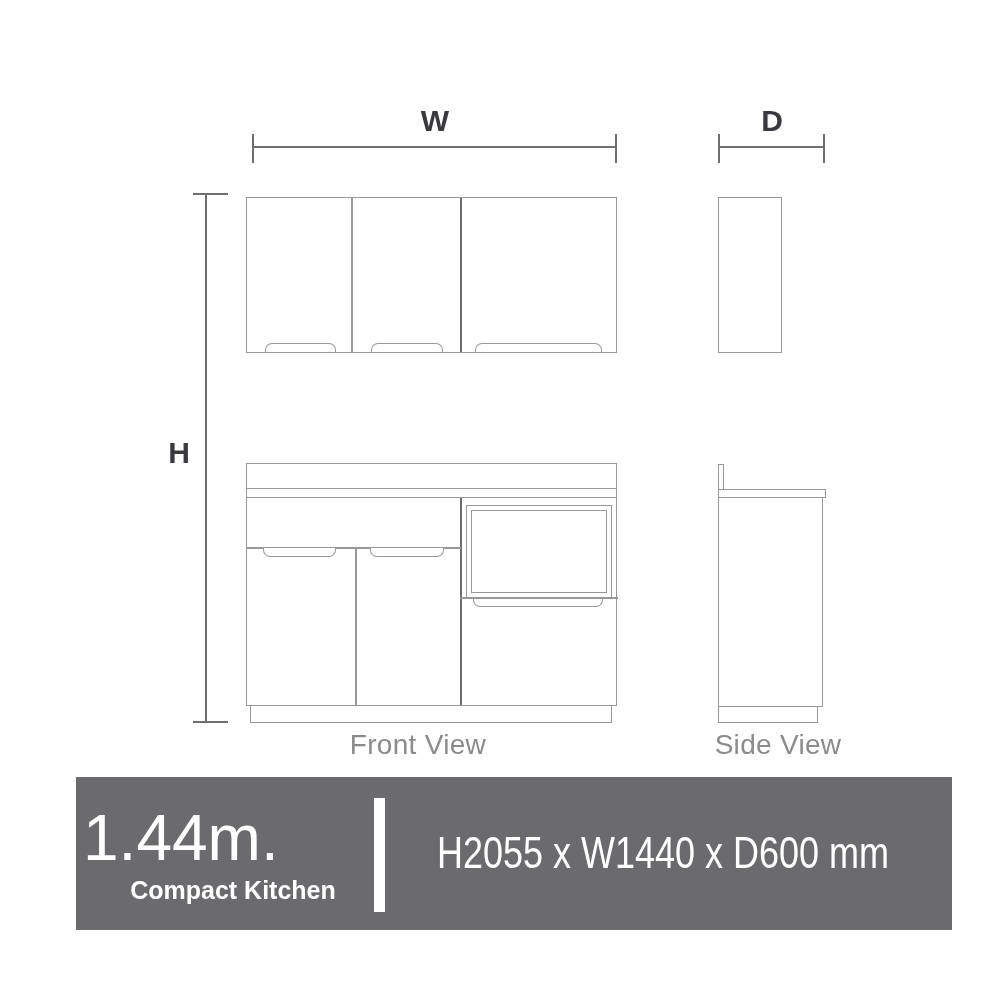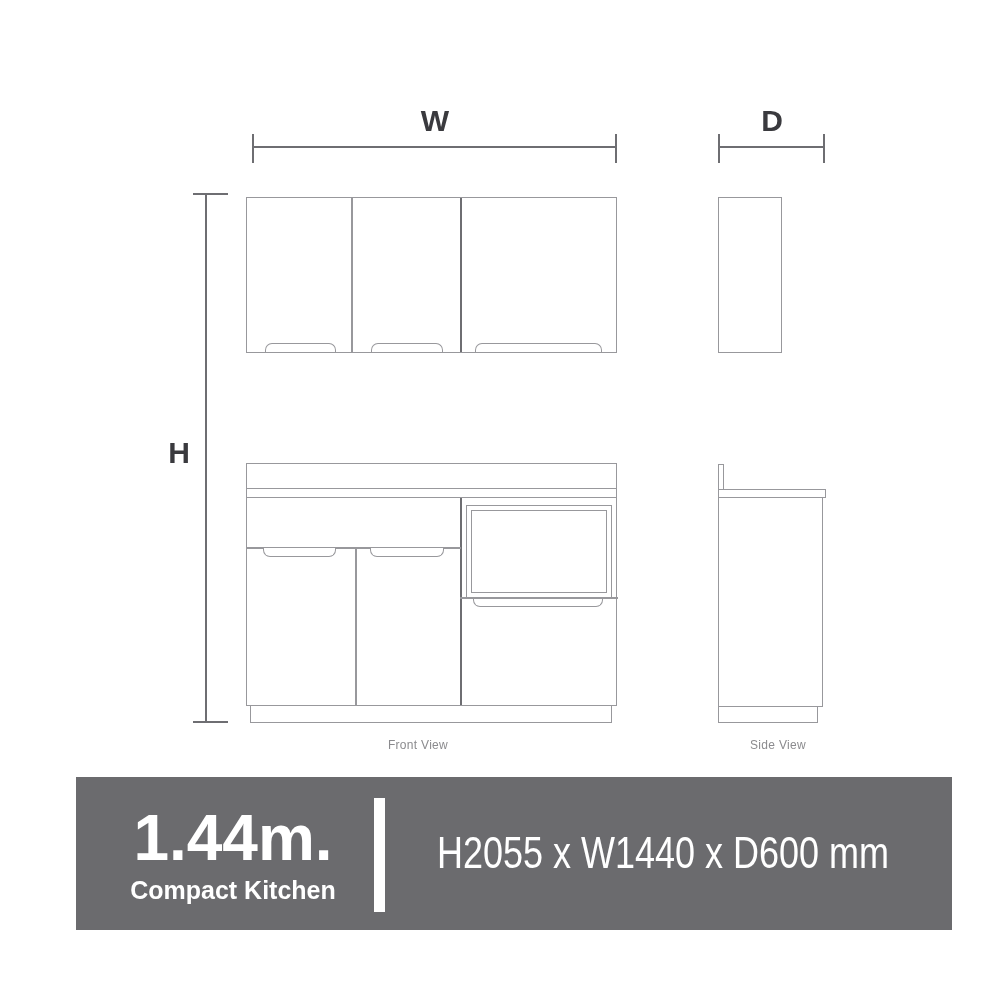--- a/index.html
+++ b/index.html
@@ -20,25 +20,25 @@
   .h-up   { border:1.5px solid var(--line,#98989c); border-bottom:none; border-radius:7px 7px 0 0; background:#fff; }
   .h-down { border:1.5px solid var(--line,#98989c); border-top:none;  border-radius:0 0 7px 7px; background:#fff; }
 
   
   .dl-h   { height:2px; background:var(--dim,#6e6e72); }
   .dl-v   { width:2px;  background:var(--dim,#6e6e72); }
   .tick-v { width:2px;  background:var(--dim,#6e6e72); }
   .tick-h { height:2px; background:var(--dim,#6e6e72); }
 
   .dim-label  { font-weight:bold; font-size:30px; line-height:30px; color:var(--dim_label,#3a3a3e); text-align:center; }
-  .view-label { font-size:12px; line-height:20px; color:var(--view_label,#8b8b8e); text-align:center; letter-spacing:0.3px; }
+  .view-label { font-size:28px; line-height:20px; color:var(--view_label,#8b8b8e); text-align:center; letter-spacing:0.3px; }
 
   
   .banner { background:var(--banner_bg,#6b6b6e); color:var(--banner_text,#ffffff); }
-  .banner-size    { font-size:64px; font-weight:bold; line-height:64px; text-align:center; white-space:nowrap; }
+  .banner-size    { font-size:64px; font-weight:normal; line-height:64px; text-align:left; white-space:nowrap; }
   .banner-product { font-size:25px; font-weight:bold; line-height:25px; text-align:center; white-space:nowrap; }
   .banner-divider { background:var(--banner_text,#ffffff); }
   .banner-dims    { font-size:45px; line-height:45px; text-align:center; white-space:nowrap;
                     transform:scaleX(0.8); transform-origin:50% 50%; }
 </style>
 </head>
 <body>
 
 <div class="canvas">
 

